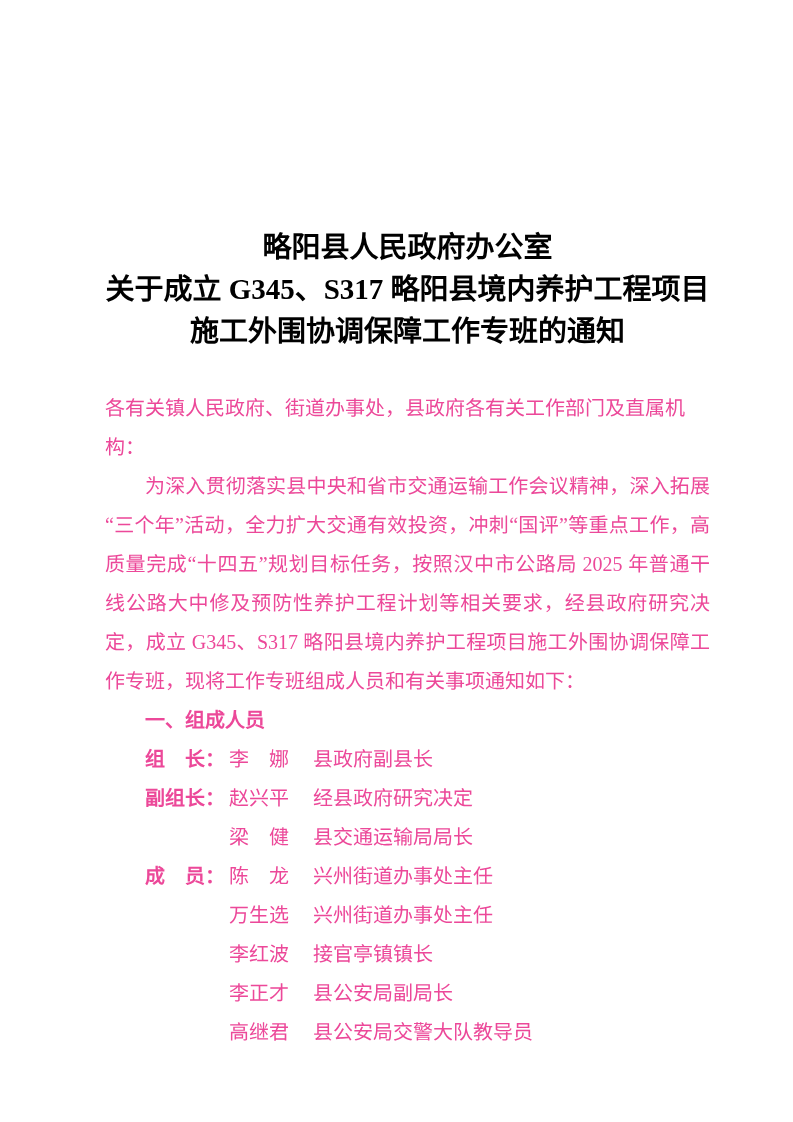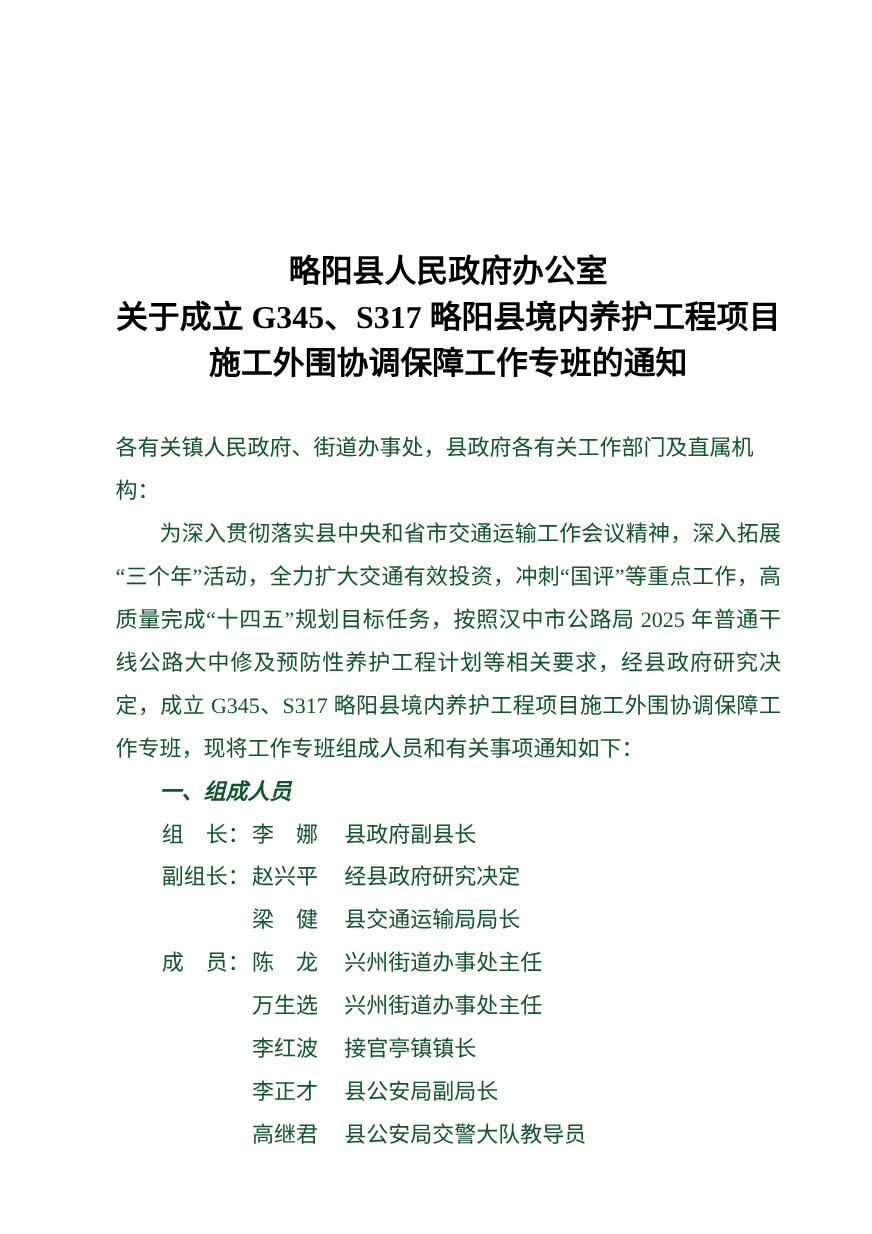--- a/index.html
+++ b/index.html
@@ -28,51 +28,49 @@
     font-family: "Liberation Serif", serif;
     font-weight: 700;
     font-size: 29px;
     line-height: 42px;
     color: #000000;
   }
   .doc-body {
     margin: 37px 83px 0 105px;
     font-size: 20px;
     line-height: 39px;
-    color: #14532d;
+    color: #ec4899;
   }
   .salutation {
     margin: 0;
     text-align: left;
   }
   .opening-paragraph {
     margin: 0;
     text-indent: 2em;
     text-align: justify;
   }
   .section-heading {
     padding-left: 2em;
     font-family: "Liberation Sans", sans-serif;
     font-weight: 700;
     font-size: 20px;
     line-height: 39px;
-    font-style: italic;
   }
   .roster-row {
     display: flex;
     padding-left: 40px;
     line-height: 39px;
     height: 39px;
   }
   .role-label {
     flex: none;
     width: 84px;
     font-family: "Liberation Sans", sans-serif;
-    font-weight: 400;
-    text-align: center;
+    font-weight: 700;
   }
   .member-name {
     flex: none;
     width: 84px;
   }
   .member-title {
     flex: 1;
   }
 </style>
 </head>

